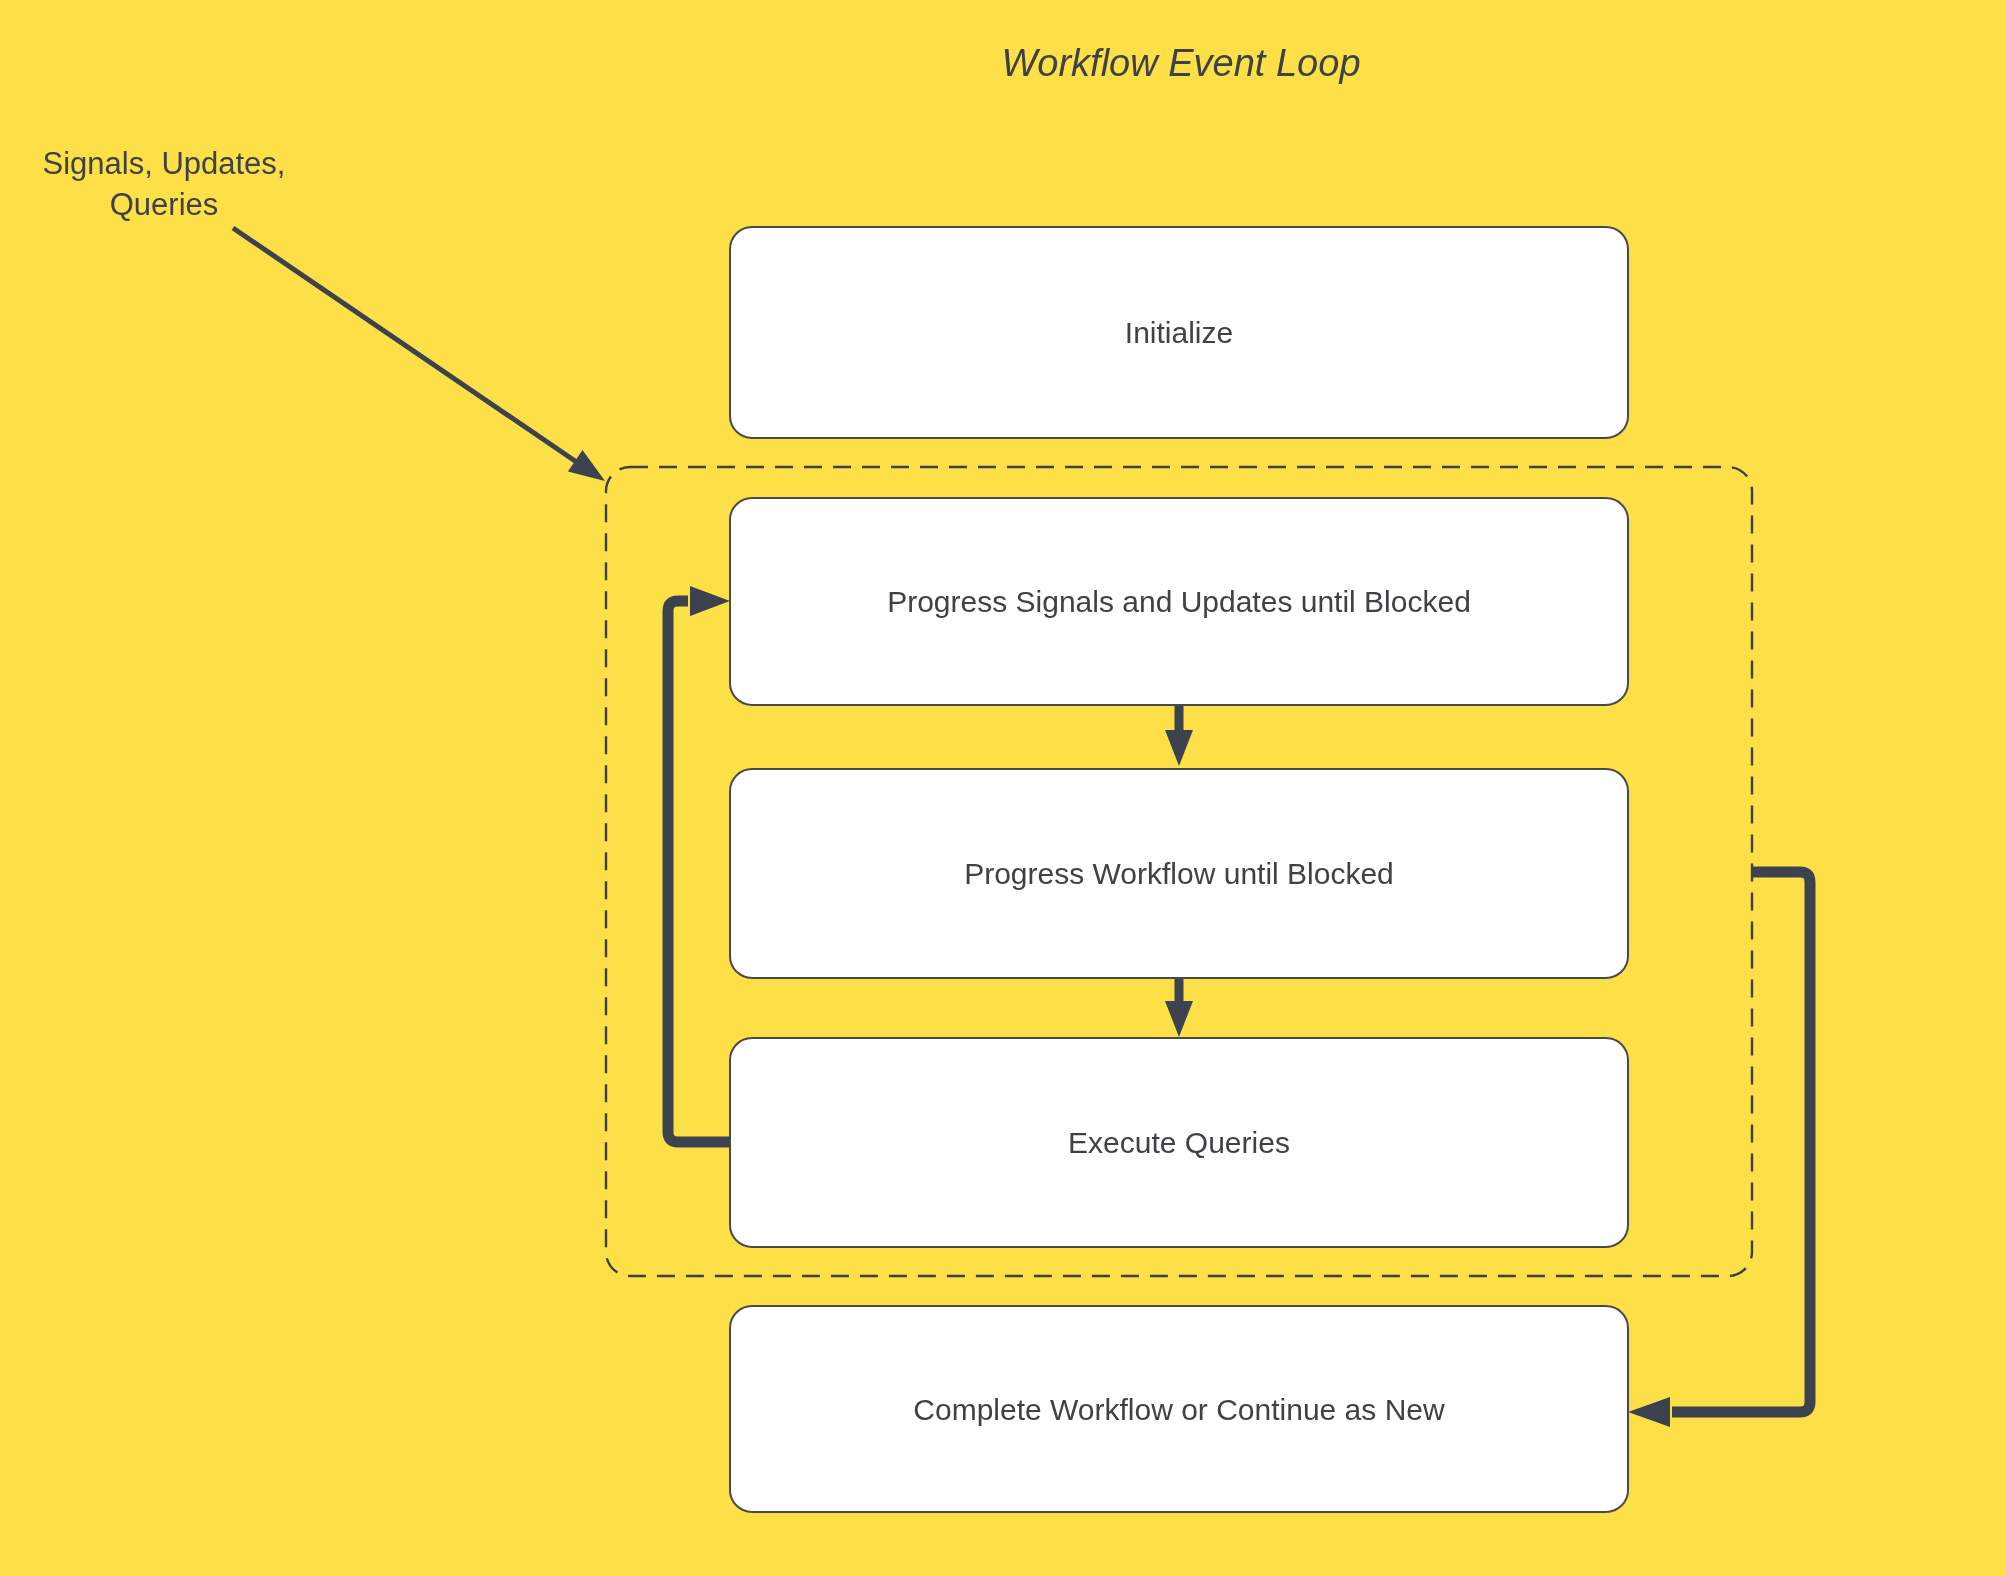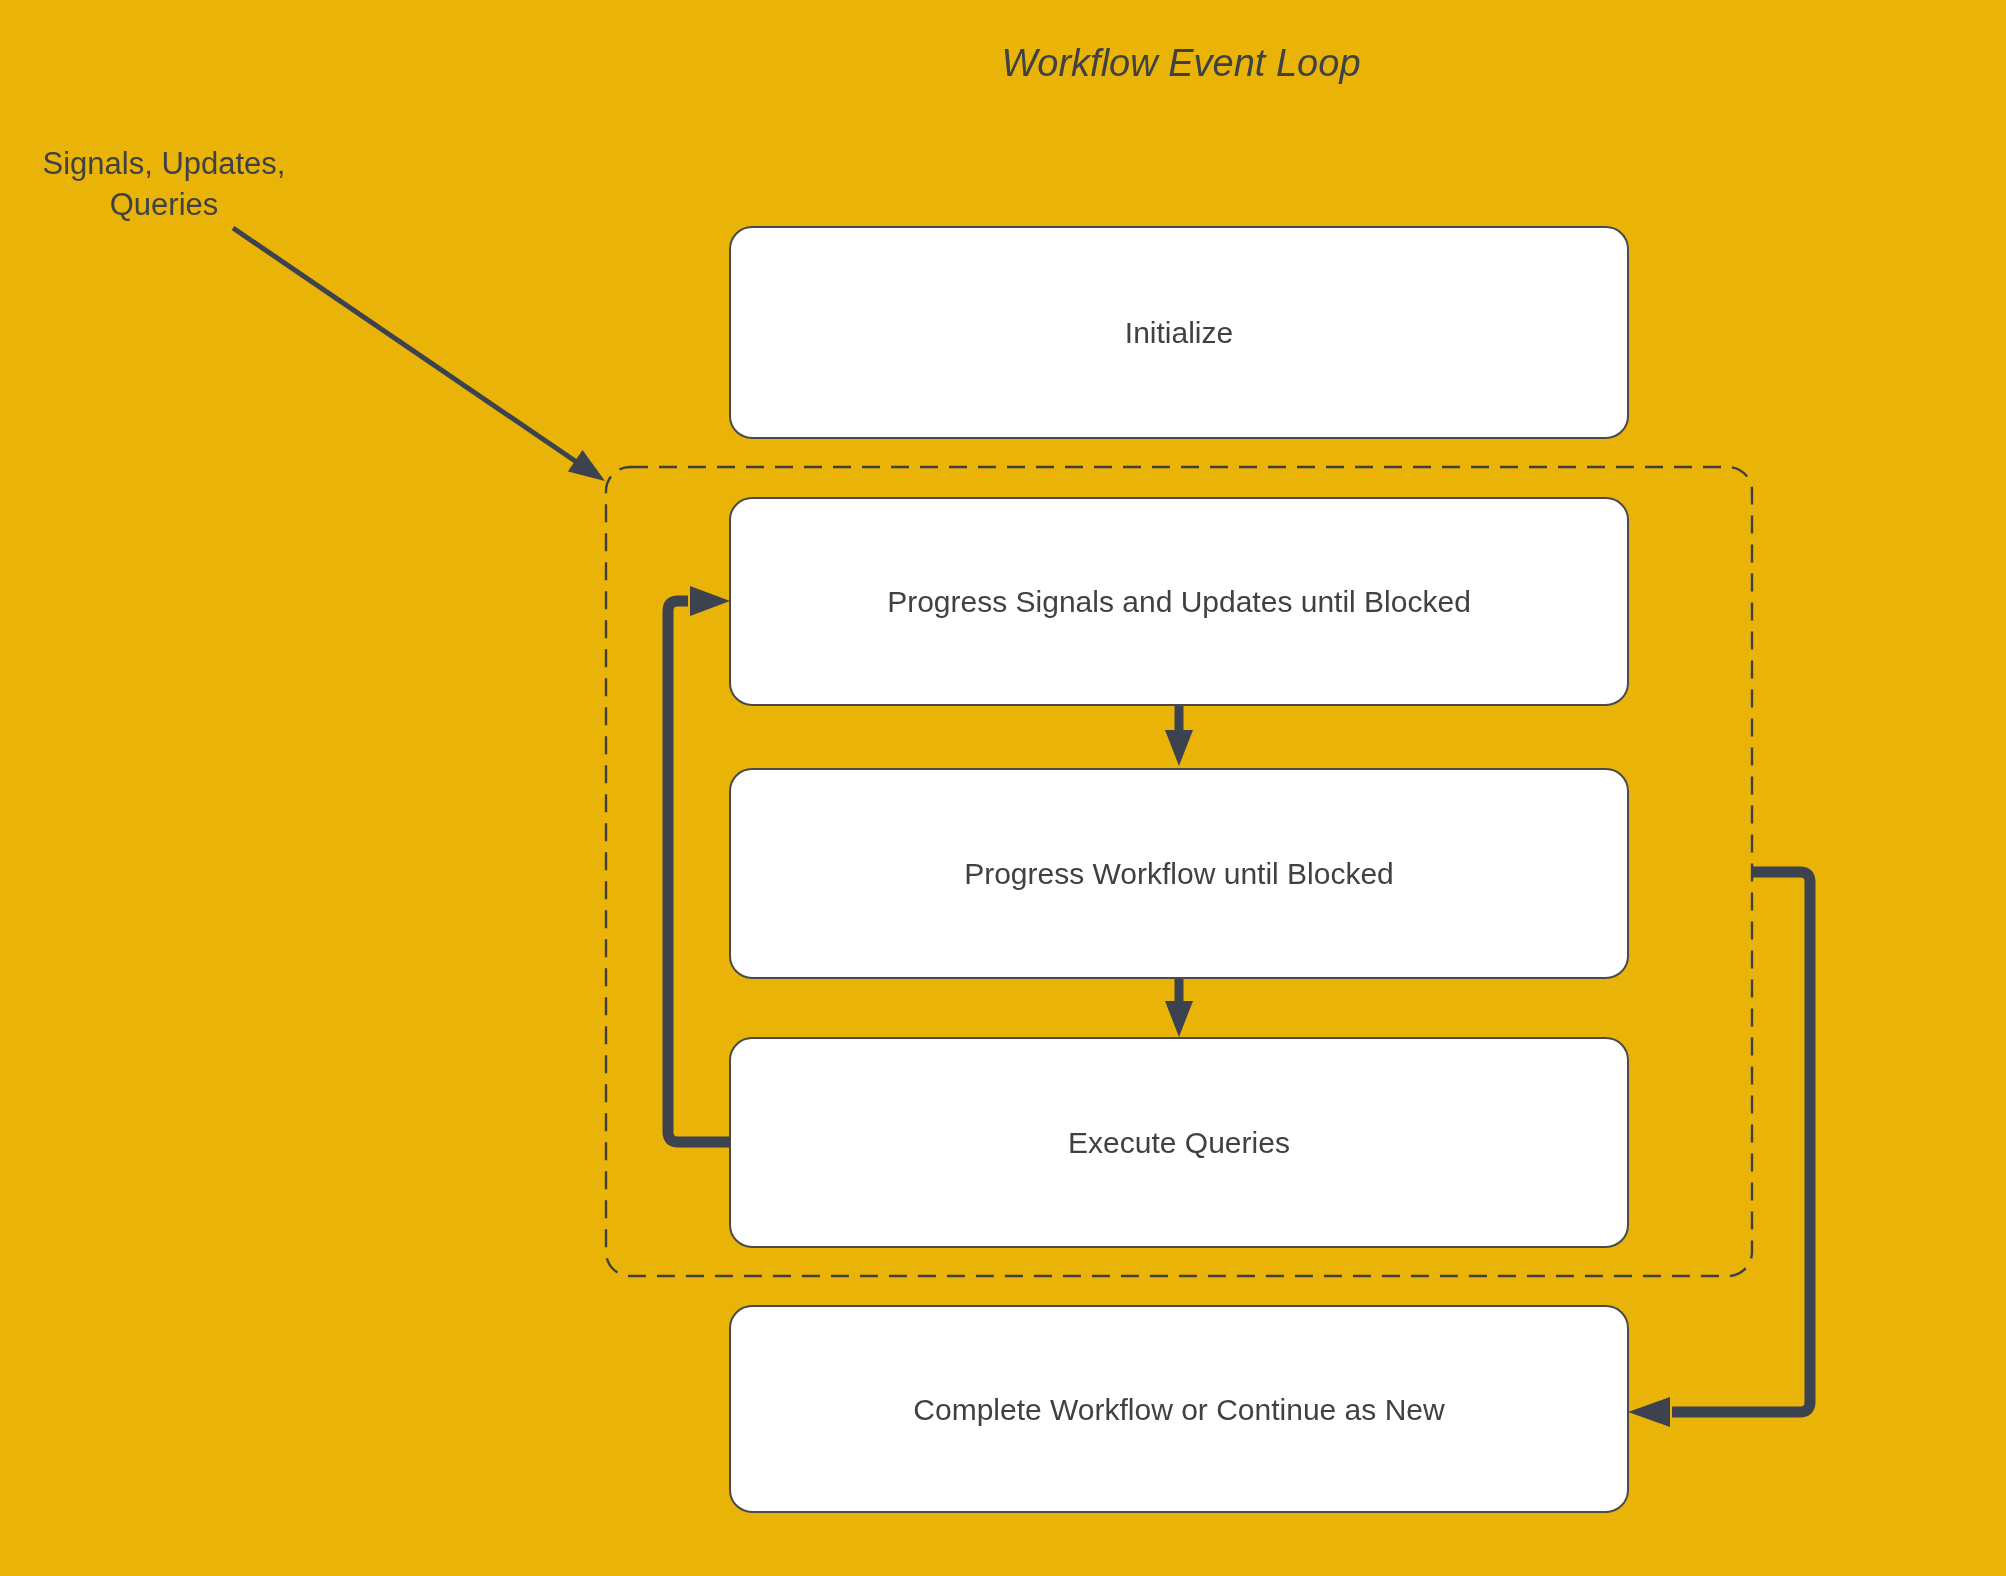--- a/index.html
+++ b/index.html
@@ -4,21 +4,21 @@
 <style>
   html, body {
     margin: 0;
     padding: 0;
     background: #ffffff;
   }
   #stage {
     position: relative;
     width: 2006px;
     height: 1576px;
-    background: #eab308;
+    background: #fde047;
     font-family: "Liberation Sans", sans-serif;
   }
   svg { display: block; }
   .diagram-title {
     font-family: "Liberation Sans", sans-serif;
     font-size: 38px;
     font-style: italic;
     fill: #3f4245;
   }
   .node-label {

